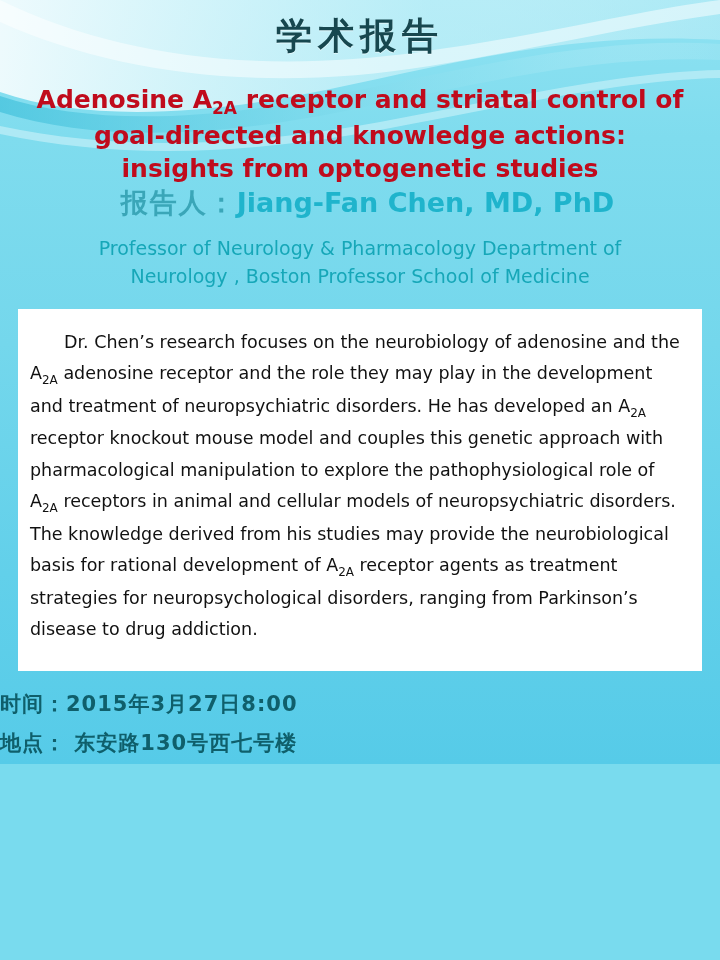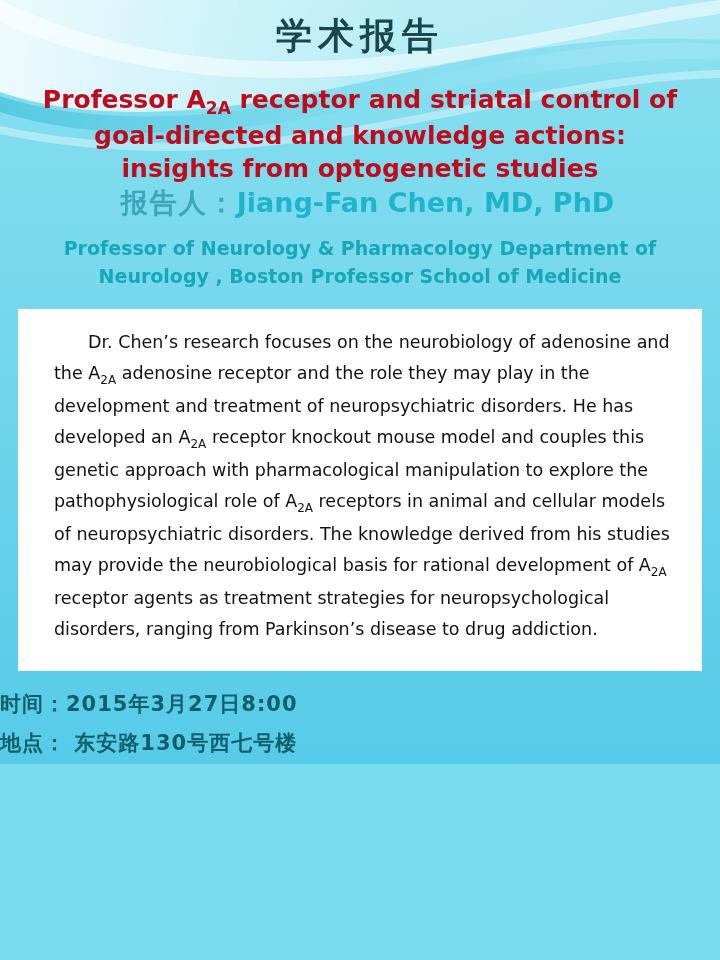--- a/index.html
+++ b/index.html
@@ -68,29 +68,29 @@
   }
   .speaker .name {
     color: #1fb4cc;
   }
   .affiliation {
     position: relative;
     margin: 14px 22px 0 22px;
     text-align: center;
     font-family: "DejaVu Sans", sans-serif;
     font-size: 19px;
-    font-weight: bold;
+    font-weight: normal;
     line-height: 1.45;
     color: #16a7b8;
   }
   .abstract-box {
     position: relative;
     margin: 18px 18px 0 18px;
     background: #ffffff;
-    padding: 18px 20px 26px 36px;
+    padding: 18px 20px 26px 12px;
     min-height: 360px;
     box-sizing: border-box;
   }
   .abstract-text {
     font-family: "DejaVu Sans", sans-serif;
     font-size: 17.5px;
     line-height: 1.78;
     color: #111111;
     text-align: left;
     text-indent: 34px;
@@ -144,21 +144,21 @@
     </defs>
     <path d="M0,0 L720,0 L720,40 C560,30 430,70 300,95 C190,116 80,120 0,92 Z" fill="url(#g1)"></path>
     <path d="M0,96 C90,126 210,120 330,96 C460,70 590,36 720,44 L720,60 C590,54 470,86 340,112 C215,137 95,142 0,112 Z" fill="url(#g2)"></path>
     <path d="M0,0 C120,58 260,74 420,52 C540,36 640,10 720,0 L720,14 C630,26 540,48 430,66 C270,92 120,76 0,22 Z" fill="#ffffff" opacity="0.5"></path>
     <path d="M0,126 C120,152 250,146 380,122 C510,98 620,72 720,70 L720,78 C620,80 510,106 380,130 C250,154 120,160 0,134 Z" fill="#bdeef7" opacity="0.75"></path>
   </svg>
 
   <div class="title-cn">学术报告</div>
 
   <div class="title-en">
-    <span><span>Professor A</span><span class="sub">2A</span><span> receptor and striatal control of</span></span><br>
+    <span><span>Adenosine A</span><span class="sub">2A</span><span> receptor and striatal control of</span></span><br>
     <span>goal-directed and knowledge actions:</span><br>
     <span>insights from optogenetic studies</span>
   </div>
 
   <div class="speaker">
     <span class="label">报告人：</span><span class="name">Jiang-Fan Chen, MD, PhD</span>
   </div>
 
   <div class="affiliation">
     <span>Professor of Neurology &amp; Pharmacology Department of</span><br>

